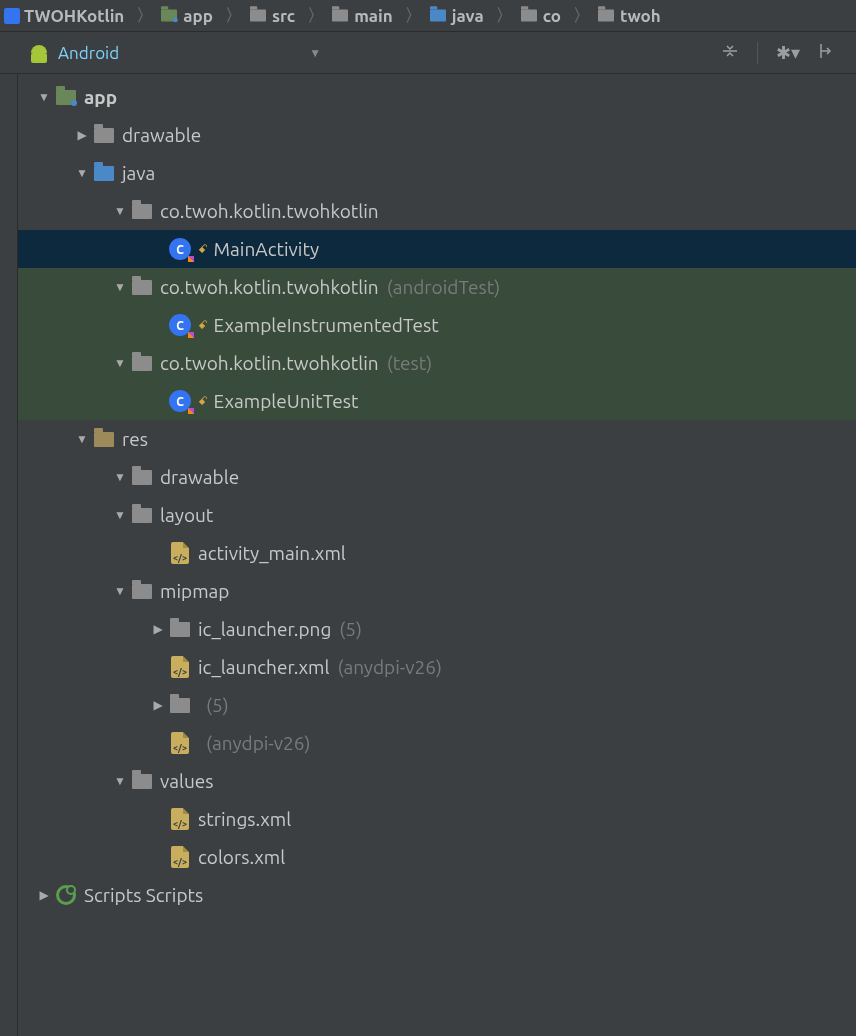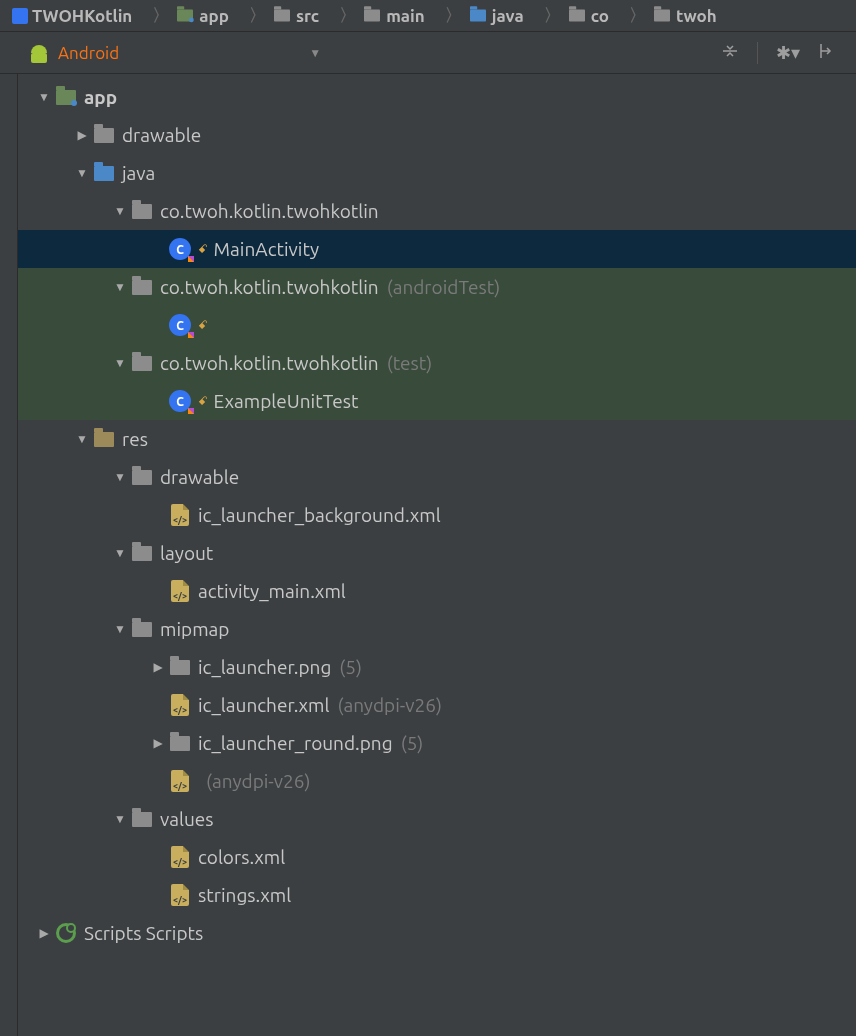--- a/index.html
+++ b/index.html
@@ -18,21 +18,21 @@
     height: 32px;
     background: #3c3f41;
     border-bottom: 1px solid #2b2b2b;
     display: flex;
     align-items: center;
     overflow: hidden;
   }
   .crumb {
     display: flex;
     align-items: center;
-    padding: 0 8px 0 12px;
+    padding: 0 8px 0 4px;
     gap: 4px;
     position: relative;
     height: 100%;
     white-space: nowrap;
     font-size: 17px;
     color: #b9b9b9;
     font-weight: 600;
   }
   .crumb .sep {
     color: #666;
@@ -53,21 +53,21 @@
     width: 18px; height: 20px; position: relative;
   }
   .android-head {
     width: 16px; height: 8px; border-radius: 8px 8px 0 0;
     background: #a4c639; position: absolute; top: 2px; left: 1px;
   }
   .android-body {
     width: 16px; height: 10px; border-radius: 2px;
     background: #a4c639; position: absolute; top: 10px; left: 1px;
   }
-  .dropdown-label { color: #f97316; font-size: 17px; }
+  .dropdown-label { color: #7dd3fc; font-size: 17px; }
   .drop-arrow { margin-left: 180px; color: #888; font-size: 12px; }
   .toolbar-right {
     margin-left: auto;
     display: flex;
     gap: 18px;
     padding-right: 22px;
     align-items: center;
   }
   .tool-icon { color: #9e9e9e; font-size: 18px; }
   .divider { width:1px; height: 22px; background:#555; }
@@ -292,20 +292,21 @@
       <span class="label">co.twoh.kotlin.twohkotlin</span>
       <span class="suffix">(androidTest)</span>
     </div>
     <div class="row testscope">
       <span class="indent" style="width: 132px;"></span>
       <span class="chev blank">▶</span>
       <span class="icon">
         <span class="kotlin-file">C<span class="kt"></span></span>
       </span>
       <span class="lock">ꗃ</span>
+      <span class="label">ExampleInstrumentedTest</span>
     </div>
     <div class="row testscope">
       <span class="indent" style="width: 94px;"></span>
       <span class="chev">▼</span>
       <span class="icon">
         <span class="folder"></span>
       </span>
       <span class="label">co.twoh.kotlin.twohkotlin</span>
       <span class="suffix">(test)</span>
     </div>
@@ -328,28 +329,20 @@
     </div>
     <div class="row">
       <span class="indent" style="width: 94px;"></span>
       <span class="chev">▼</span>
       <span class="icon">
         <span class="folder"></span>
       </span>
       <span class="label">drawable</span>
     </div>
     <div class="row">
-      <span class="indent" style="width: 132px;"></span>
-      <span class="chev blank">▶</span>
-      <span class="icon">
-        <span class="xml-file"></span>
-      </span>
-      <span class="label">ic_launcher_background.xml</span>
-    </div>
-    <div class="row">
       <span class="indent" style="width: 94px;"></span>
       <span class="chev">▼</span>
       <span class="icon">
         <span class="folder"></span>
       </span>
       <span class="label">layout</span>
     </div>
     <div class="row">
       <span class="indent" style="width: 132px;"></span>
       <span class="chev blank">▶</span>
@@ -383,21 +376,20 @@
       </span>
       <span class="label">ic_launcher.xml</span>
       <span class="suffix">(anydpi-v26)</span>
     </div>
     <div class="row">
       <span class="indent" style="width: 132px;"></span>
       <span class="chev">▶</span>
       <span class="icon">
         <span class="folder"></span>
       </span>
-      <span class="label">ic_launcher_round.png</span>
       <span class="suffix">(5)</span>
     </div>
     <div class="row">
       <span class="indent" style="width: 132px;"></span>
       <span class="chev blank">▶</span>
       <span class="icon">
         <span class="xml-file"></span>
       </span>
       <span class="suffix">(anydpi-v26)</span>
     </div>
@@ -408,29 +400,29 @@
         <span class="folder"></span>
       </span>
       <span class="label">values</span>
     </div>
     <div class="row">
       <span class="indent" style="width: 132px;"></span>
       <span class="chev blank">▶</span>
       <span class="icon">
         <span class="xml-file"></span>
       </span>
+      <span class="label">strings.xml</span>
+    </div>
+    <div class="row">
+      <span class="indent" style="width: 132px;"></span>
+      <span class="chev blank">▶</span>
+      <span class="icon">
+        <span class="xml-file"></span>
+      </span>
       <span class="label">colors.xml</span>
-    </div>
-    <div class="row">
-      <span class="indent" style="width: 132px;"></span>
-      <span class="chev blank">▶</span>
-      <span class="icon">
-        <span class="xml-file"></span>
-      </span>
-      <span class="label">strings.xml</span>
     </div>
     <div class="row">
       <span class="indent" style="width: 18px;"></span>
       <span class="chev">▶</span>
       <span class="icon">
         <span class="gradle-icon"></span>
       </span>
       <span class="label">Scripts Scripts</span>
     </div>
   </div>

